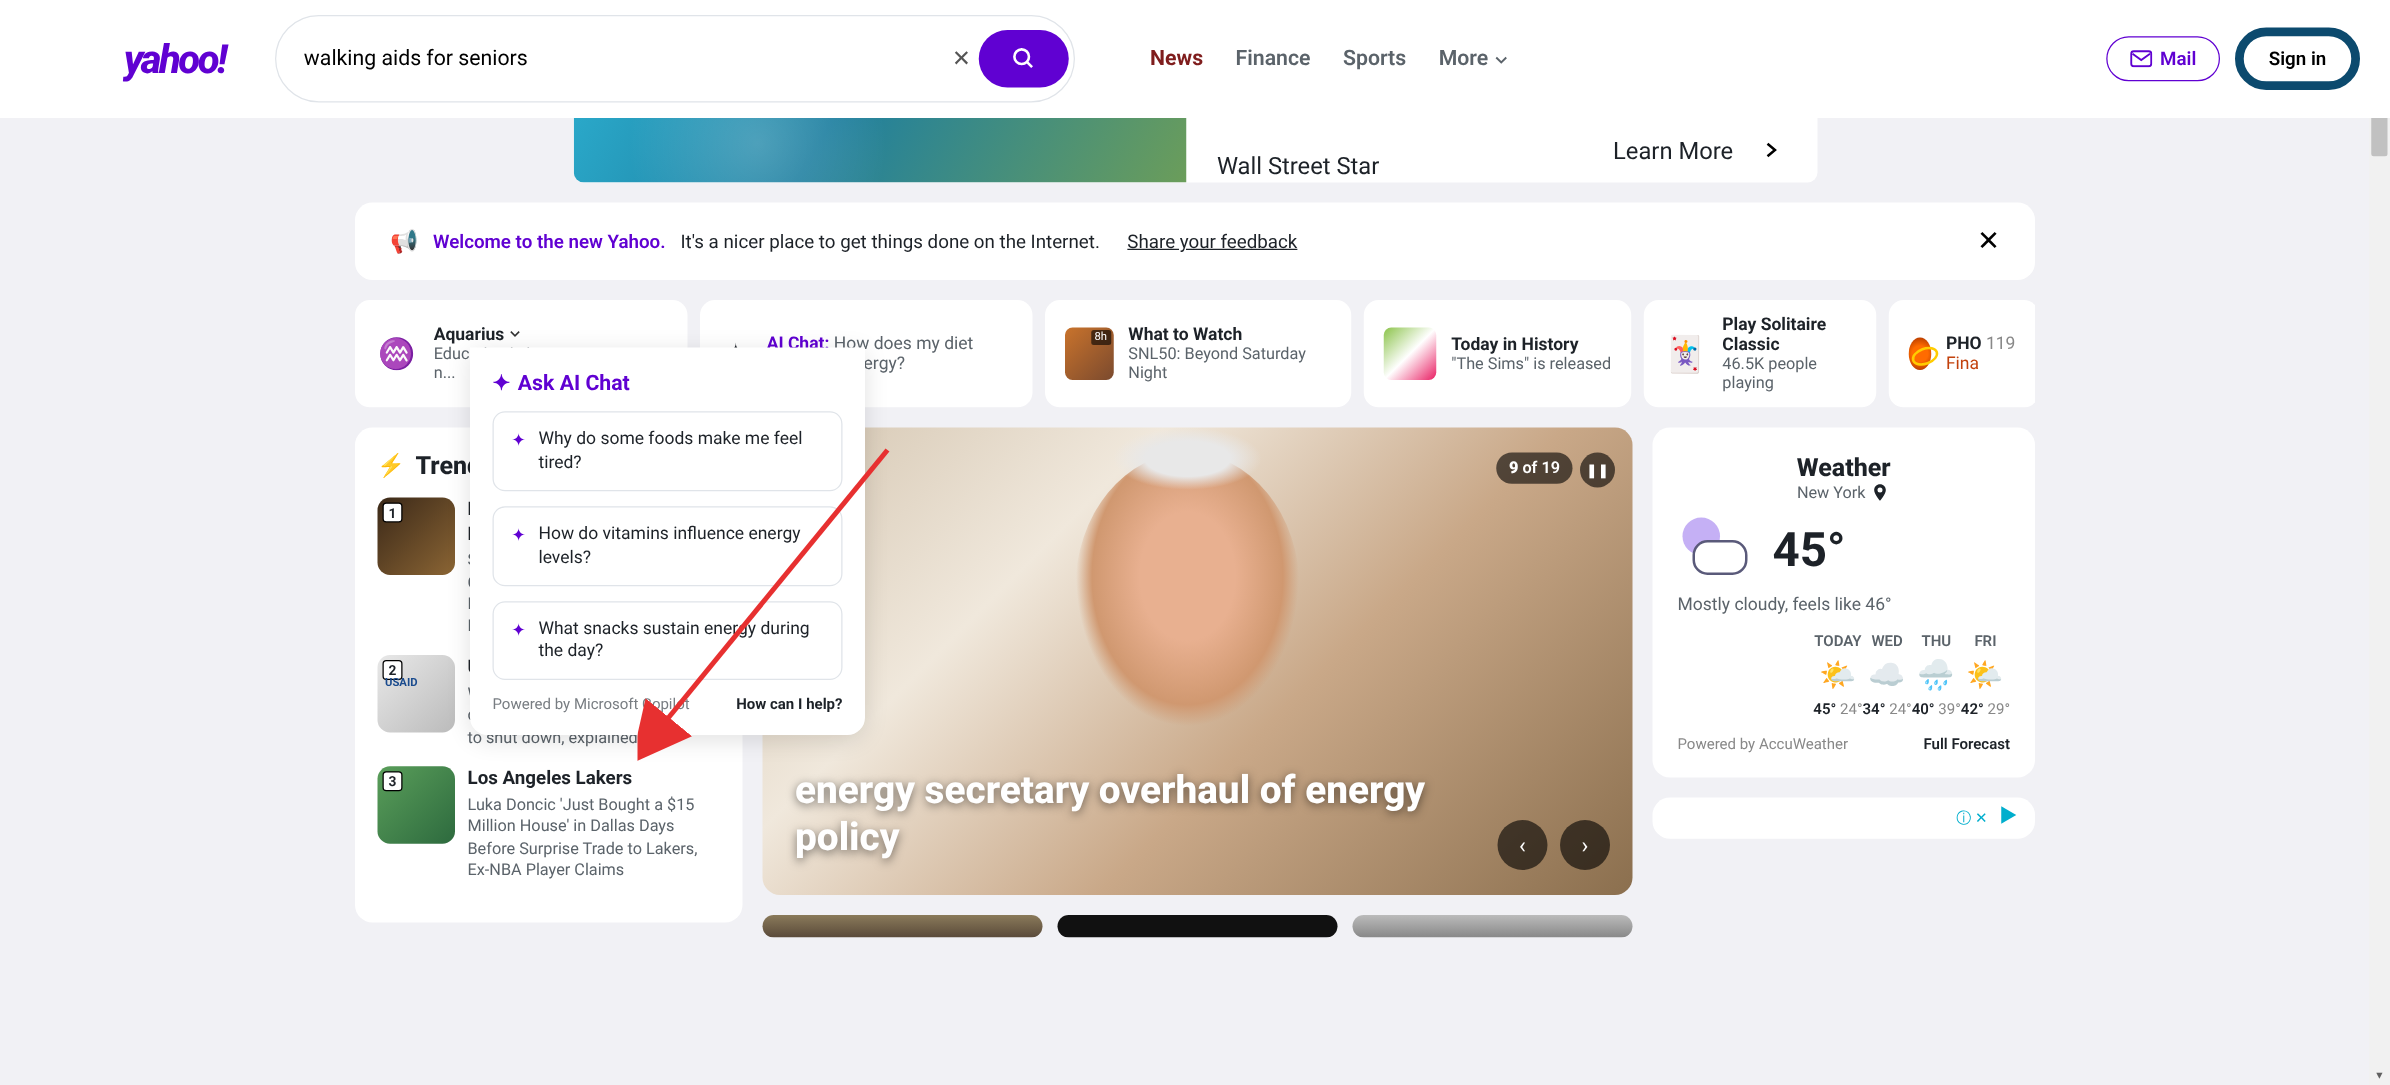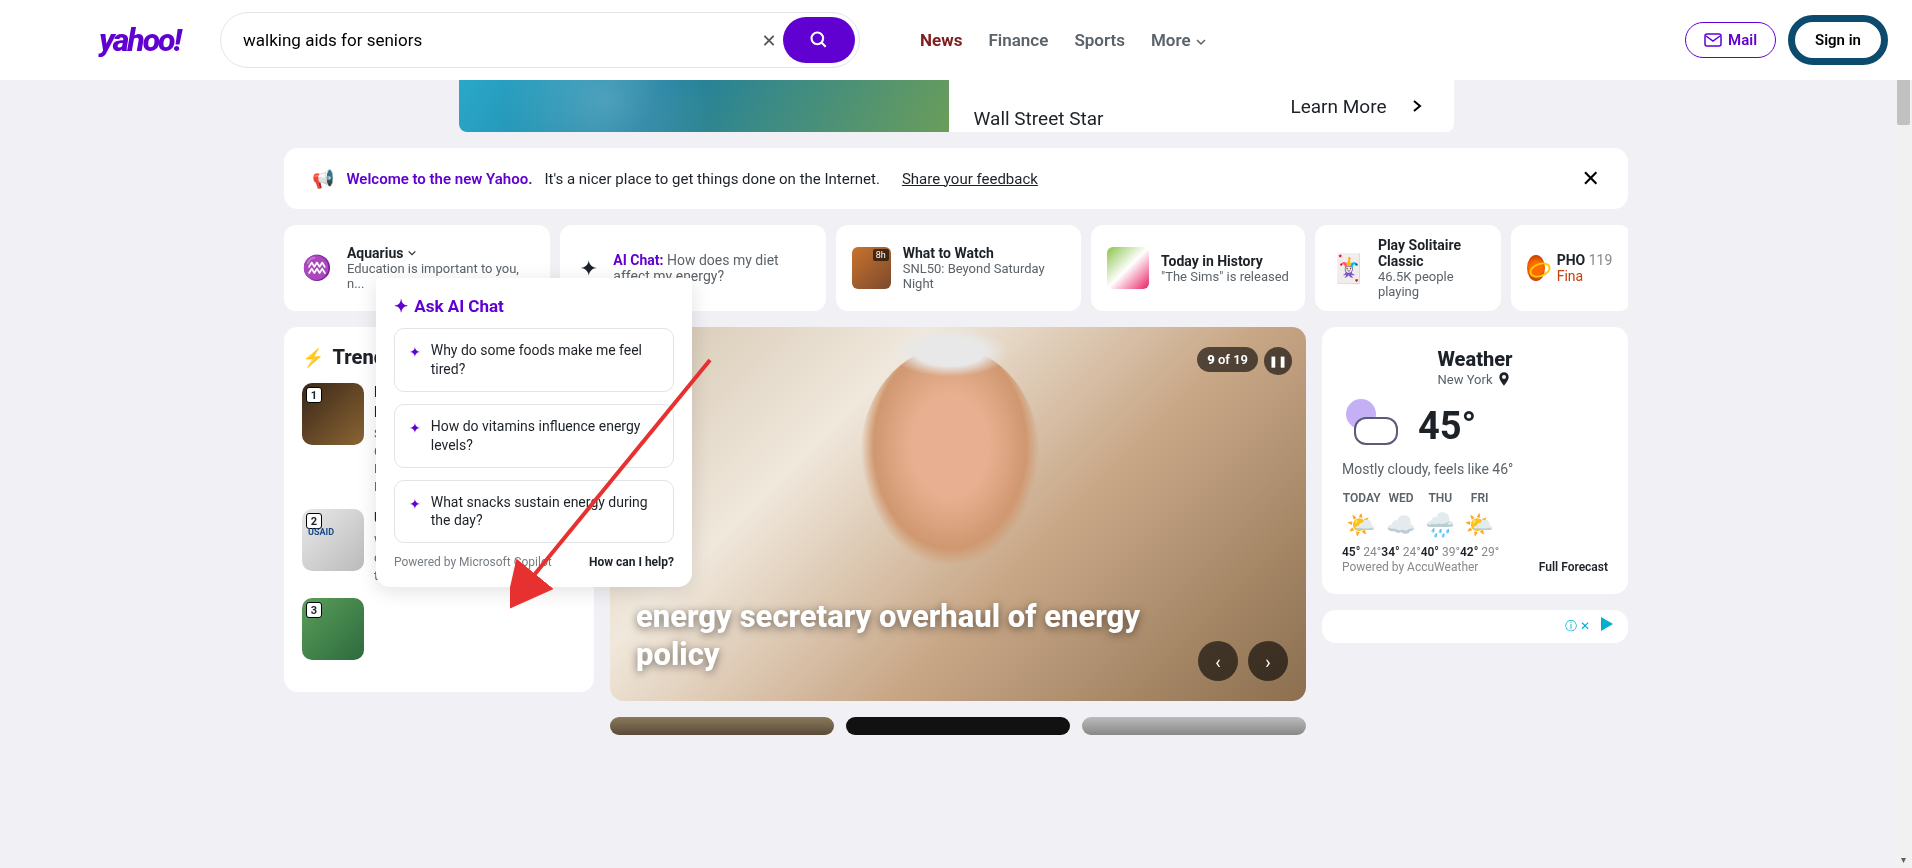--- a/index.html
+++ b/index.html
@@ -1,21 +1,21 @@
 <!DOCTYPE html>
 <html><head>
 <meta charset="utf-8">
 <style>
 * { box-sizing: border-box; margin: 0; padding: 0; font-family: -apple-system, BlinkMacSystemFont, "Segoe UI", Roboto, Helvetica, Arial, sans-serif; }
 body { background: #f1f1f5; color: #1d2228; overflow-x: hidden; }
 
 .header { background: #fff; display: flex; align-items: center; padding: 12px 24px; gap: 20px; position: relative; z-index: 10;}
 .logo { color: #6001d2; font-size: 32px; font-weight: 800; font-style: italic; letter-spacing: -2px; margin-left: 75px; }
 .logo span.ex { font-style: normal; }
-.search-wrap { flex: 0 0 auto; width: 640px; display: flex; align-items: center; border: 1px solid #e0e4e9; border-radius: 999px; padding: 4px 4px 4px 22px; height: 56px; margin-left: 20px; }
+.search-wrap { flex: 0 0 auto; width: 640px; display: flex; align-items: center; border: 1px solid #e0e4e9; border-radius: 999px; padding: 4px 4px 4px 22px; height: 70px; margin-left: 20px; }
 .search-input { flex: 1; border: none; outline: none; font-size: 17px; background: transparent; }
 .clear-btn { width: 28px; height: 28px; border: none; background: transparent; cursor: pointer; font-size: 18px; color: #555; }
 .search-btn { width: 72px; height: 46px; border: none; background: #6001d2; border-radius: 999px; color: #fff; cursor: pointer; display: flex; align-items: center; justify-content: center; }
 .nav { display: flex; gap: 26px; margin-left: 40px; font-size: 17px; font-weight: 600; }
 .nav a { color: #5b636a; text-decoration: none; cursor: pointer; }
 .nav a:first-child { color: #7f1d1d; font-weight: 700;}
 .nav .more svg { vertical-align: middle; }
 .right-actions { margin-left: auto; display: flex; gap: 12px; align-items: center; }
 .mail-btn { border: 1.5px solid #6001d2; border-radius: 999px; padding: 8px 18px; color: #6001d2; font-weight: 600; background: #fff; cursor: pointer; display:flex; align-items:center; gap:6px; font-size:15px;}
 .signin-btn { border: 7px solid #0c4a6e; border-radius: 999px; padding: 9px 20px; background: #fff; font-weight: 600; cursor: pointer; font-size:15px;}
@@ -90,21 +90,21 @@
 .weather{ width:306px; background:#fff; border-radius:14px; padding:20px;}
 .weather-head{ display:flex; justify-content:flex-start; align-items:center; margin-bottom:10px;flex-direction:column;}
 .weather-head h2{ font-size:20px; font-weight:800;}
 .weather-head .loc{ font-size:13px; color:#5b636a; display:flex; gap:4px; align-items:center; cursor:pointer;}
 .weather-now{ display:flex; gap:18px; align-items:center; margin-bottom:6px;}
 .wicon{ width:58px; height:58px; position:relative;}
 .moon-cloud{ width:30px; height:30px; background:#c5b0f5; border-radius:50%; position:absolute; top:2px; left:4px;}
 .moon-cloud::after{content:''; position:absolute; width:40px; height:24px; background:#fff; border:2px solid #5a5a7a; border-radius:12px; top:18px; left:8px;}
 .temp{ font-size:38px; font-weight:700;}
 .cond{ font-size:14px; color:#5b636a; margin-bottom:14px;}
-.forecast{ display:flex; justify-content:flex-start; margin-bottom:1px;}
+.forecast{ display:flex; justify-content:flex-end; margin-bottom:14px;}
 .fday{ text-align:center; font-size:12px;}
 .fday .dn{ font-weight:600; margin-bottom:6px; color:#5b636a;}
 .fday .fi{ font-size:24px; margin-bottom:6px; height:28px;}
 .fday .hilo{ font-size:12px;}
 .fday .hilo .hi{ font-weight:600;} .fday .hilo .lo{ color:#888;}
 .w-footer{ display:flex; justify-content:space-between; font-size:12px;}
 .w-footer .pa{ color:#888;} .w-footer .ff{ color:#1d2228; font-weight:600; cursor:pointer;}
 .adlabel{ margin-top:16px; padding:8px 14px; background:#fff; border-radius:14px; display:flex; justify-content:flex-end; gap:10px; color:#00aecd; font-size:12px;}
 .adlabel .tri{ width:0;height:0; border-left:7px solid transparent; border-right:7px solid transparent; border-bottom:12px solid #00aecd; transform:rotate(90deg);}
 
@@ -234,20 +234,24 @@
         </div>
       <div class="trend-body">
         <div class="tt">USAID</div>
         <div class="td">What is USAID and what does it do? The agency Musk, Trump aim to shut down, explained</div>
       </div>
     </div>
     <div class="trend-item">
       <div class="trend-thumb t3">
           <span class="badge">3</span>
         </div>
+      <div class="trend-body">
+        <div class="tt">Los Angeles Lakers</div>
+        <div class="td">Luka Doncic 'Just Bought a $15 Million House' in Dallas Days Before Surprise Trade to Lakers, Ex-NBA Player Claims</div>
+      </div>
     </div>
   </div>
 
   <div class="hero">
     <div class="hero-main">
       <div class="hero-face"></div>
       <div class="hero-counter"><b>9</b> <span>of 19</span></div>
       <button class="hero-pause">❚❚</button>
       <div class="hero-title">energy secretary overhaul of energy policy</div>
       <div class="hero-nav">

